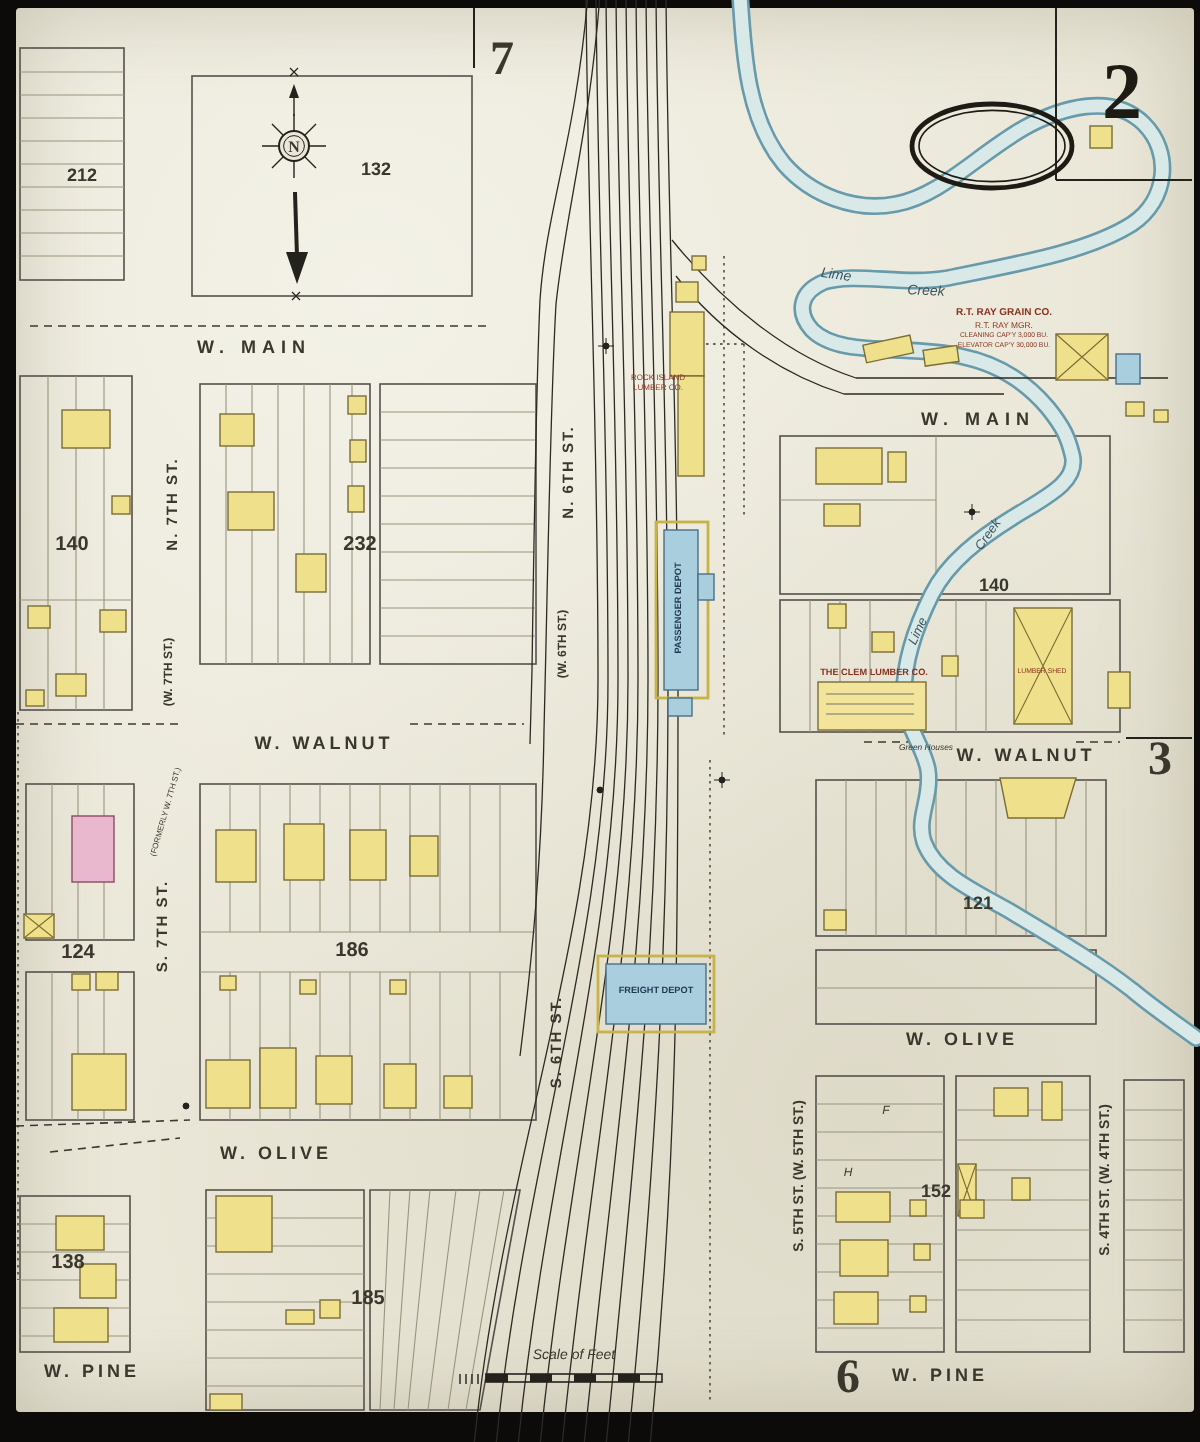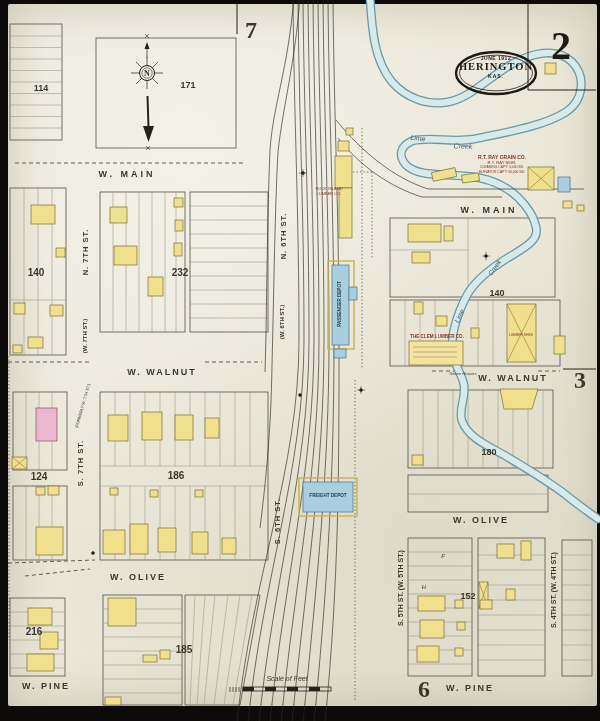--- a/index.html
+++ b/index.html
@@ -241,54 +241,49 @@
     </g>
 
     <g>
       <path class="ind" d="M528 4V90M528 90H596M237 4V34M563 369H596"></path>
       <ellipse cx="496" cy="73" rx="40" ry="21" fill="none" stroke="#1d1b14" stroke-width="2.4"></ellipse>
       <ellipse cx="496" cy="73" rx="36.5" ry="17.8" fill="none" stroke="#1d1b14" stroke-width=".8"></ellipse>
     </g>
   </svg>
 
   <div class="sheet-num">2</div>
-  <div class="seal">
-    <div class="seal-date">JUNE 1912</div>
-    <div class="seal-city">HERINGTON</div>
-    <div class="seal-state">KAS.</div>
-  </div>
 
   <div id="label-layer">
       <div class="lbl" style="left: 127px; top: 174px; font-size: 9px; color: rgb(58, 56, 44); letter-spacing: 3px; font-weight: 700; font-style: normal; font-family: &quot;Liberation Sans&quot;, &quot;DejaVu Sans&quot;, sans-serif; transform: translate(-50%, -50%) rotate(0deg);">W.  MAIN</div>
       <div class="lbl" style="left: 489px; top: 210px; font-size: 9px; color: rgb(58, 56, 44); letter-spacing: 3px; font-weight: 700; font-style: normal; font-family: &quot;Liberation Sans&quot;, &quot;DejaVu Sans&quot;, sans-serif; transform: translate(-50%, -50%) rotate(0deg);">W.  MAIN</div>
       <div class="lbl" style="left: 162px; top: 372px; font-size: 9px; color: rgb(58, 56, 44); letter-spacing: 2px; font-weight: 700; font-style: normal; font-family: &quot;Liberation Sans&quot;, &quot;DejaVu Sans&quot;, sans-serif; transform: translate(-50%, -50%) rotate(0deg);">W.  WALNUT</div>
       <div class="lbl" style="left: 513px; top: 378px; font-size: 9px; color: rgb(58, 56, 44); letter-spacing: 2px; font-weight: 700; font-style: normal; font-family: &quot;Liberation Sans&quot;, &quot;DejaVu Sans&quot;, sans-serif; transform: translate(-50%, -50%) rotate(0deg);">W.  WALNUT</div>
       <div class="lbl" style="left: 138px; top: 577px; font-size: 9px; color: rgb(58, 56, 44); letter-spacing: 2px; font-weight: 700; font-style: normal; font-family: &quot;Liberation Sans&quot;, &quot;DejaVu Sans&quot;, sans-serif; transform: translate(-50%, -50%) rotate(0deg);">W.  OLIVE</div>
       <div class="lbl" style="left: 481px; top: 520px; font-size: 9px; color: rgb(58, 56, 44); letter-spacing: 2px; font-weight: 700; font-style: normal; font-family: &quot;Liberation Sans&quot;, &quot;DejaVu Sans&quot;, sans-serif; transform: translate(-50%, -50%) rotate(0deg);">W.  OLIVE</div>
       <div class="lbl" style="left: 46px; top: 686px; font-size: 9px; color: rgb(58, 56, 44); letter-spacing: 2px; font-weight: 700; font-style: normal; font-family: &quot;Liberation Sans&quot;, &quot;DejaVu Sans&quot;, sans-serif; transform: translate(-50%, -50%) rotate(0deg);">W.  PINE</div>
       <div class="lbl" style="left: 470px; top: 688px; font-size: 9px; color: rgb(58, 56, 44); letter-spacing: 2px; font-weight: 700; font-style: normal; font-family: &quot;Liberation Sans&quot;, &quot;DejaVu Sans&quot;, sans-serif; transform: translate(-50%, -50%) rotate(0deg);">W.  PINE</div>
       <div class="lbl" style="left: 86px; top: 252px; font-size: 7.5px; color: rgb(58, 56, 44); letter-spacing: 1px; font-weight: 700; font-style: normal; font-family: &quot;Liberation Sans&quot;, &quot;DejaVu Sans&quot;, sans-serif; transform: translate(-50%, -50%) rotate(-90deg);">N.  7TH  ST.</div>
       <div class="lbl" style="left: 85px; top: 336px; font-size: 6px; color: rgb(58, 56, 44); font-weight: 700; font-style: normal; font-family: &quot;Liberation Sans&quot;, &quot;DejaVu Sans&quot;, sans-serif; transform: translate(-50%, -50%) rotate(-90deg);">(W.  7TH  ST.)</div>
       <div class="lbl" style="left: 284px; top: 236px; font-size: 7.5px; color: rgb(58, 56, 44); letter-spacing: 1px; font-weight: 700; font-style: normal; font-family: &quot;Liberation Sans&quot;, &quot;DejaVu Sans&quot;, sans-serif; transform: translate(-50%, -50%) rotate(-90deg);">N.  6TH  ST.</div>
       <div class="lbl" style="left: 282px; top: 322px; font-size: 6px; color: rgb(58, 56, 44); font-weight: 700; font-style: normal; font-family: &quot;Liberation Sans&quot;, &quot;DejaVu Sans&quot;, sans-serif; transform: translate(-50%, -50%) rotate(-90deg);">(W.  6TH  ST.)</div>
       <div class="lbl" style="left: 81px; top: 463px; font-size: 7.5px; color: rgb(58, 56, 44); letter-spacing: 1px; font-weight: 700; font-style: normal; font-family: &quot;Liberation Sans&quot;, &quot;DejaVu Sans&quot;, sans-serif; transform: translate(-50%, -50%) rotate(-90deg);">S.  7TH  ST.</div>
       <div class="lbl" style="left: 83px; top: 406px; font-size: 4px; color: rgb(58, 56, 44); font-weight: 400; font-style: normal; font-family: &quot;Liberation Sans&quot;, &quot;DejaVu Sans&quot;, sans-serif; transform: translate(-50%, -50%) rotate(-74deg);">(FORMERLY  W.  7TH  ST.)</div>
       <div class="lbl" style="left: 278px; top: 521px; font-size: 7.5px; color: rgb(58, 56, 44); letter-spacing: 1px; font-weight: 700; font-style: normal; font-family: &quot;Liberation Sans&quot;, &quot;DejaVu Sans&quot;, sans-serif; transform: translate(-50%, -50%) rotate(-90deg);">S.  6TH  ST.</div>
       <div class="lbl" style="left: 400px; top: 588px; font-size: 7px; color: rgb(58, 56, 44); font-weight: 700; font-style: normal; font-family: &quot;Liberation Sans&quot;, &quot;DejaVu Sans&quot;, sans-serif; transform: translate(-50%, -50%) rotate(-90deg);">S.  5TH  ST.  (W.  5TH  ST.)</div>
       <div class="lbl" style="left: 553px; top: 590px; font-size: 7px; color: rgb(58, 56, 44); font-weight: 700; font-style: normal; font-family: &quot;Liberation Sans&quot;, &quot;DejaVu Sans&quot;, sans-serif; transform: translate(-50%, -50%) rotate(-90deg);">S.  4TH  ST.  (W.  4TH  ST.)</div>
-      <div class="lbl" style="left: 41px; top: 88px; font-size: 9px; color: rgb(58, 56, 44); font-weight: 700; font-style: normal; font-family: &quot;Liberation Sans&quot;, &quot;DejaVu Sans&quot;, sans-serif; transform: translate(-50%, -50%) rotate(0deg);">114</div>
-      <div class="lbl" style="left: 188px; top: 85px; font-size: 9px; color: rgb(58, 56, 44); font-weight: 700; font-style: normal; font-family: &quot;Liberation Sans&quot;, &quot;DejaVu Sans&quot;, sans-serif; transform: translate(-50%, -50%) rotate(0deg);">171</div>
+      <div class="lbl" style="left: 41px; top: 88px; font-size: 9px; color: rgb(58, 56, 44); font-weight: 700; font-style: normal; font-family: &quot;Liberation Sans&quot;, &quot;DejaVu Sans&quot;, sans-serif; transform: translate(-50%, -50%) rotate(0deg);">212</div>
+      <div class="lbl" style="left: 188px; top: 85px; font-size: 9px; color: rgb(58, 56, 44); font-weight: 700; font-style: normal; font-family: &quot;Liberation Sans&quot;, &quot;DejaVu Sans&quot;, sans-serif; transform: translate(-50%, -50%) rotate(0deg);">132</div>
       <div class="lbl" style="left: 36px; top: 273px; font-size: 10px; color: rgb(58, 56, 44); font-weight: 700; font-style: normal; font-family: &quot;Liberation Sans&quot;, &quot;DejaVu Sans&quot;, sans-serif; transform: translate(-50%, -50%) rotate(0deg);">140</div>
       <div class="lbl" style="left: 180px; top: 273px; font-size: 10px; color: rgb(58, 56, 44); font-weight: 700; font-style: normal; font-family: &quot;Liberation Sans&quot;, &quot;DejaVu Sans&quot;, sans-serif; transform: translate(-50%, -50%) rotate(0deg);">232</div>
       <div class="lbl" style="left: 39px; top: 477px; font-size: 10px; color: rgb(58, 56, 44); font-weight: 700; font-style: normal; font-family: &quot;Liberation Sans&quot;, &quot;DejaVu Sans&quot;, sans-serif; transform: translate(-50%, -50%) rotate(0deg);">124</div>
       <div class="lbl" style="left: 176px; top: 476px; font-size: 10px; color: rgb(58, 56, 44); font-weight: 700; font-style: normal; font-family: &quot;Liberation Sans&quot;, &quot;DejaVu Sans&quot;, sans-serif; transform: translate(-50%, -50%) rotate(0deg);">186</div>
-      <div class="lbl" style="left: 34px; top: 632px; font-size: 10px; color: rgb(58, 56, 44); font-weight: 700; font-style: normal; font-family: &quot;Liberation Sans&quot;, &quot;DejaVu Sans&quot;, sans-serif; transform: translate(-50%, -50%) rotate(0deg);">216</div>
+      <div class="lbl" style="left: 34px; top: 632px; font-size: 10px; color: rgb(58, 56, 44); font-weight: 700; font-style: normal; font-family: &quot;Liberation Sans&quot;, &quot;DejaVu Sans&quot;, sans-serif; transform: translate(-50%, -50%) rotate(0deg);">138</div>
       <div class="lbl" style="left: 184px; top: 650px; font-size: 10px; color: rgb(58, 56, 44); font-weight: 700; font-style: normal; font-family: &quot;Liberation Sans&quot;, &quot;DejaVu Sans&quot;, sans-serif; transform: translate(-50%, -50%) rotate(0deg);">185</div>
       <div class="lbl" style="left: 497px; top: 293px; font-size: 9px; color: rgb(58, 56, 44); font-weight: 700; font-style: normal; font-family: &quot;Liberation Sans&quot;, &quot;DejaVu Sans&quot;, sans-serif; transform: translate(-50%, -50%) rotate(0deg);">140</div>
-      <div class="lbl" style="left: 489px; top: 452px; font-size: 9px; color: rgb(58, 56, 44); font-weight: 700; font-style: normal; font-family: &quot;Liberation Sans&quot;, &quot;DejaVu Sans&quot;, sans-serif; transform: translate(-50%, -50%) rotate(0deg);">180</div>
+      <div class="lbl" style="left: 489px; top: 452px; font-size: 9px; color: rgb(58, 56, 44); font-weight: 700; font-style: normal; font-family: &quot;Liberation Sans&quot;, &quot;DejaVu Sans&quot;, sans-serif; transform: translate(-50%, -50%) rotate(0deg);">121</div>
       <div class="lbl" style="left: 468px; top: 596px; font-size: 9px; color: rgb(58, 56, 44); font-weight: 700; font-style: normal; font-family: &quot;Liberation Sans&quot;, &quot;DejaVu Sans&quot;, sans-serif; transform: translate(-50%, -50%) rotate(0deg);">152</div>
       <div class="lbl" style="left: 251px; top: 30px; font-size: 24px; color: rgb(58, 56, 44); font-weight: 700; font-style: normal; font-family: &quot;Liberation Serif&quot;, &quot;DejaVu Serif&quot;, serif; transform: translate(-50%, -50%) rotate(0deg);">7</div>
       <div class="lbl" style="left: 580px; top: 380px; font-size: 24px; color: rgb(58, 56, 44); font-weight: 700; font-style: normal; font-family: &quot;Liberation Serif&quot;, &quot;DejaVu Serif&quot;, serif; transform: translate(-50%, -50%) rotate(0deg);">3</div>
       <div class="lbl" style="left: 424px; top: 689px; font-size: 24px; color: rgb(58, 56, 44); font-weight: 700; font-style: normal; font-family: &quot;Liberation Serif&quot;, &quot;DejaVu Serif&quot;, serif; transform: translate(-50%, -50%) rotate(0deg);">6</div>
       <div class="lbl" style="left: 418px; top: 138px; font-size: 7px; color: rgb(58, 85, 96); font-weight: 400; font-style: italic; font-family: &quot;Liberation Sans&quot;, &quot;DejaVu Sans&quot;, sans-serif; transform: translate(-50%, -50%) rotate(8deg);">Lime</div>
       <div class="lbl" style="left: 463px; top: 146px; font-size: 7px; color: rgb(58, 85, 96); font-weight: 400; font-style: italic; font-family: &quot;Liberation Sans&quot;, &quot;DejaVu Sans&quot;, sans-serif; transform: translate(-50%, -50%) rotate(2deg);">Creek</div>
       <div class="lbl" style="left: 460px; top: 316px; font-size: 6.5px; color: rgb(58, 85, 96); font-weight: 400; font-style: italic; font-family: &quot;Liberation Sans&quot;, &quot;DejaVu Sans&quot;, sans-serif; transform: translate(-50%, -50%) rotate(-65deg);">Lime</div>
       <div class="lbl" style="left: 495px; top: 268px; font-size: 6.5px; color: rgb(58, 85, 96); font-weight: 400; font-style: italic; font-family: &quot;Liberation Sans&quot;, &quot;DejaVu Sans&quot;, sans-serif; transform: translate(-50%, -50%) rotate(-55deg);">Creek</div>
       <div class="lbl" style="left: 502px; top: 157px; font-size: 5px; color: rgb(138, 52, 32); font-weight: 700; font-style: normal; font-family: &quot;Liberation Sans&quot;, &quot;DejaVu Sans&quot;, sans-serif; transform: translate(-50%, -50%) rotate(0deg);">R.T. RAY GRAIN CO.</div>
       <div class="lbl" style="left: 502px; top: 163px; font-size: 4.2px; color: rgb(138, 52, 32); font-weight: 400; font-style: normal; font-family: &quot;Liberation Sans&quot;, &quot;DejaVu Sans&quot;, sans-serif; transform: translate(-50%, -50%) rotate(0deg);">R.T. RAY MGR.</div>

